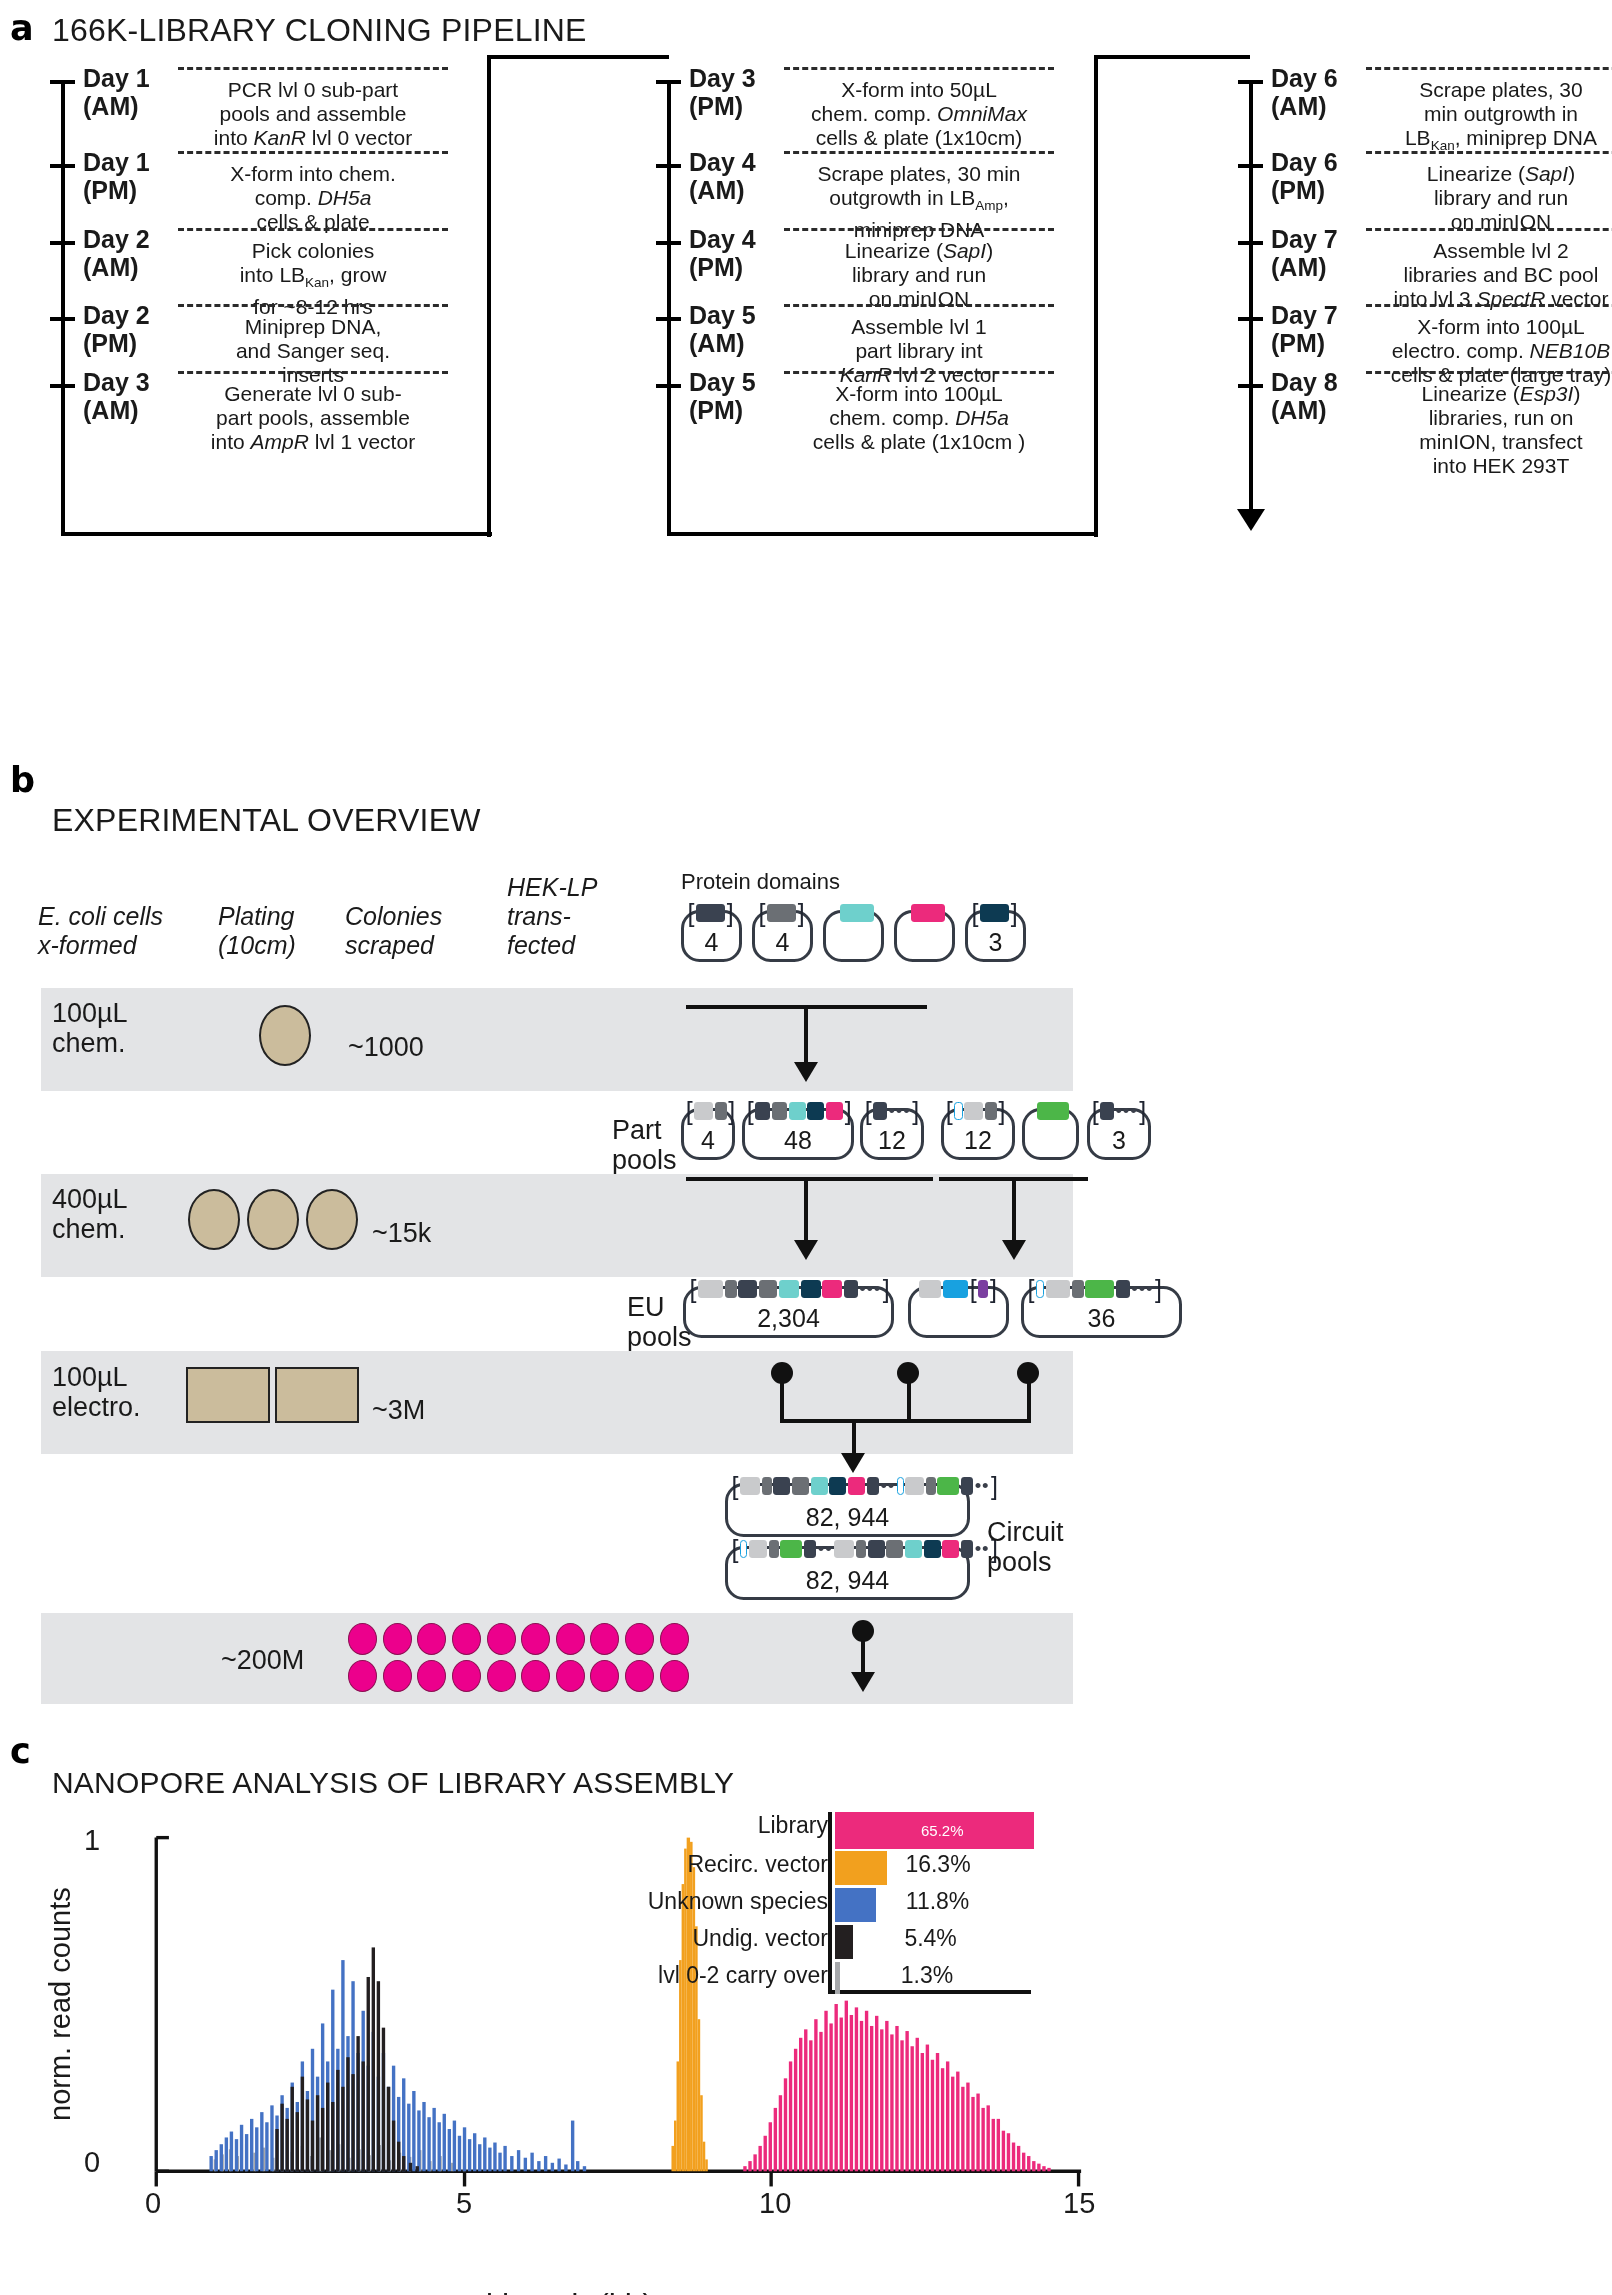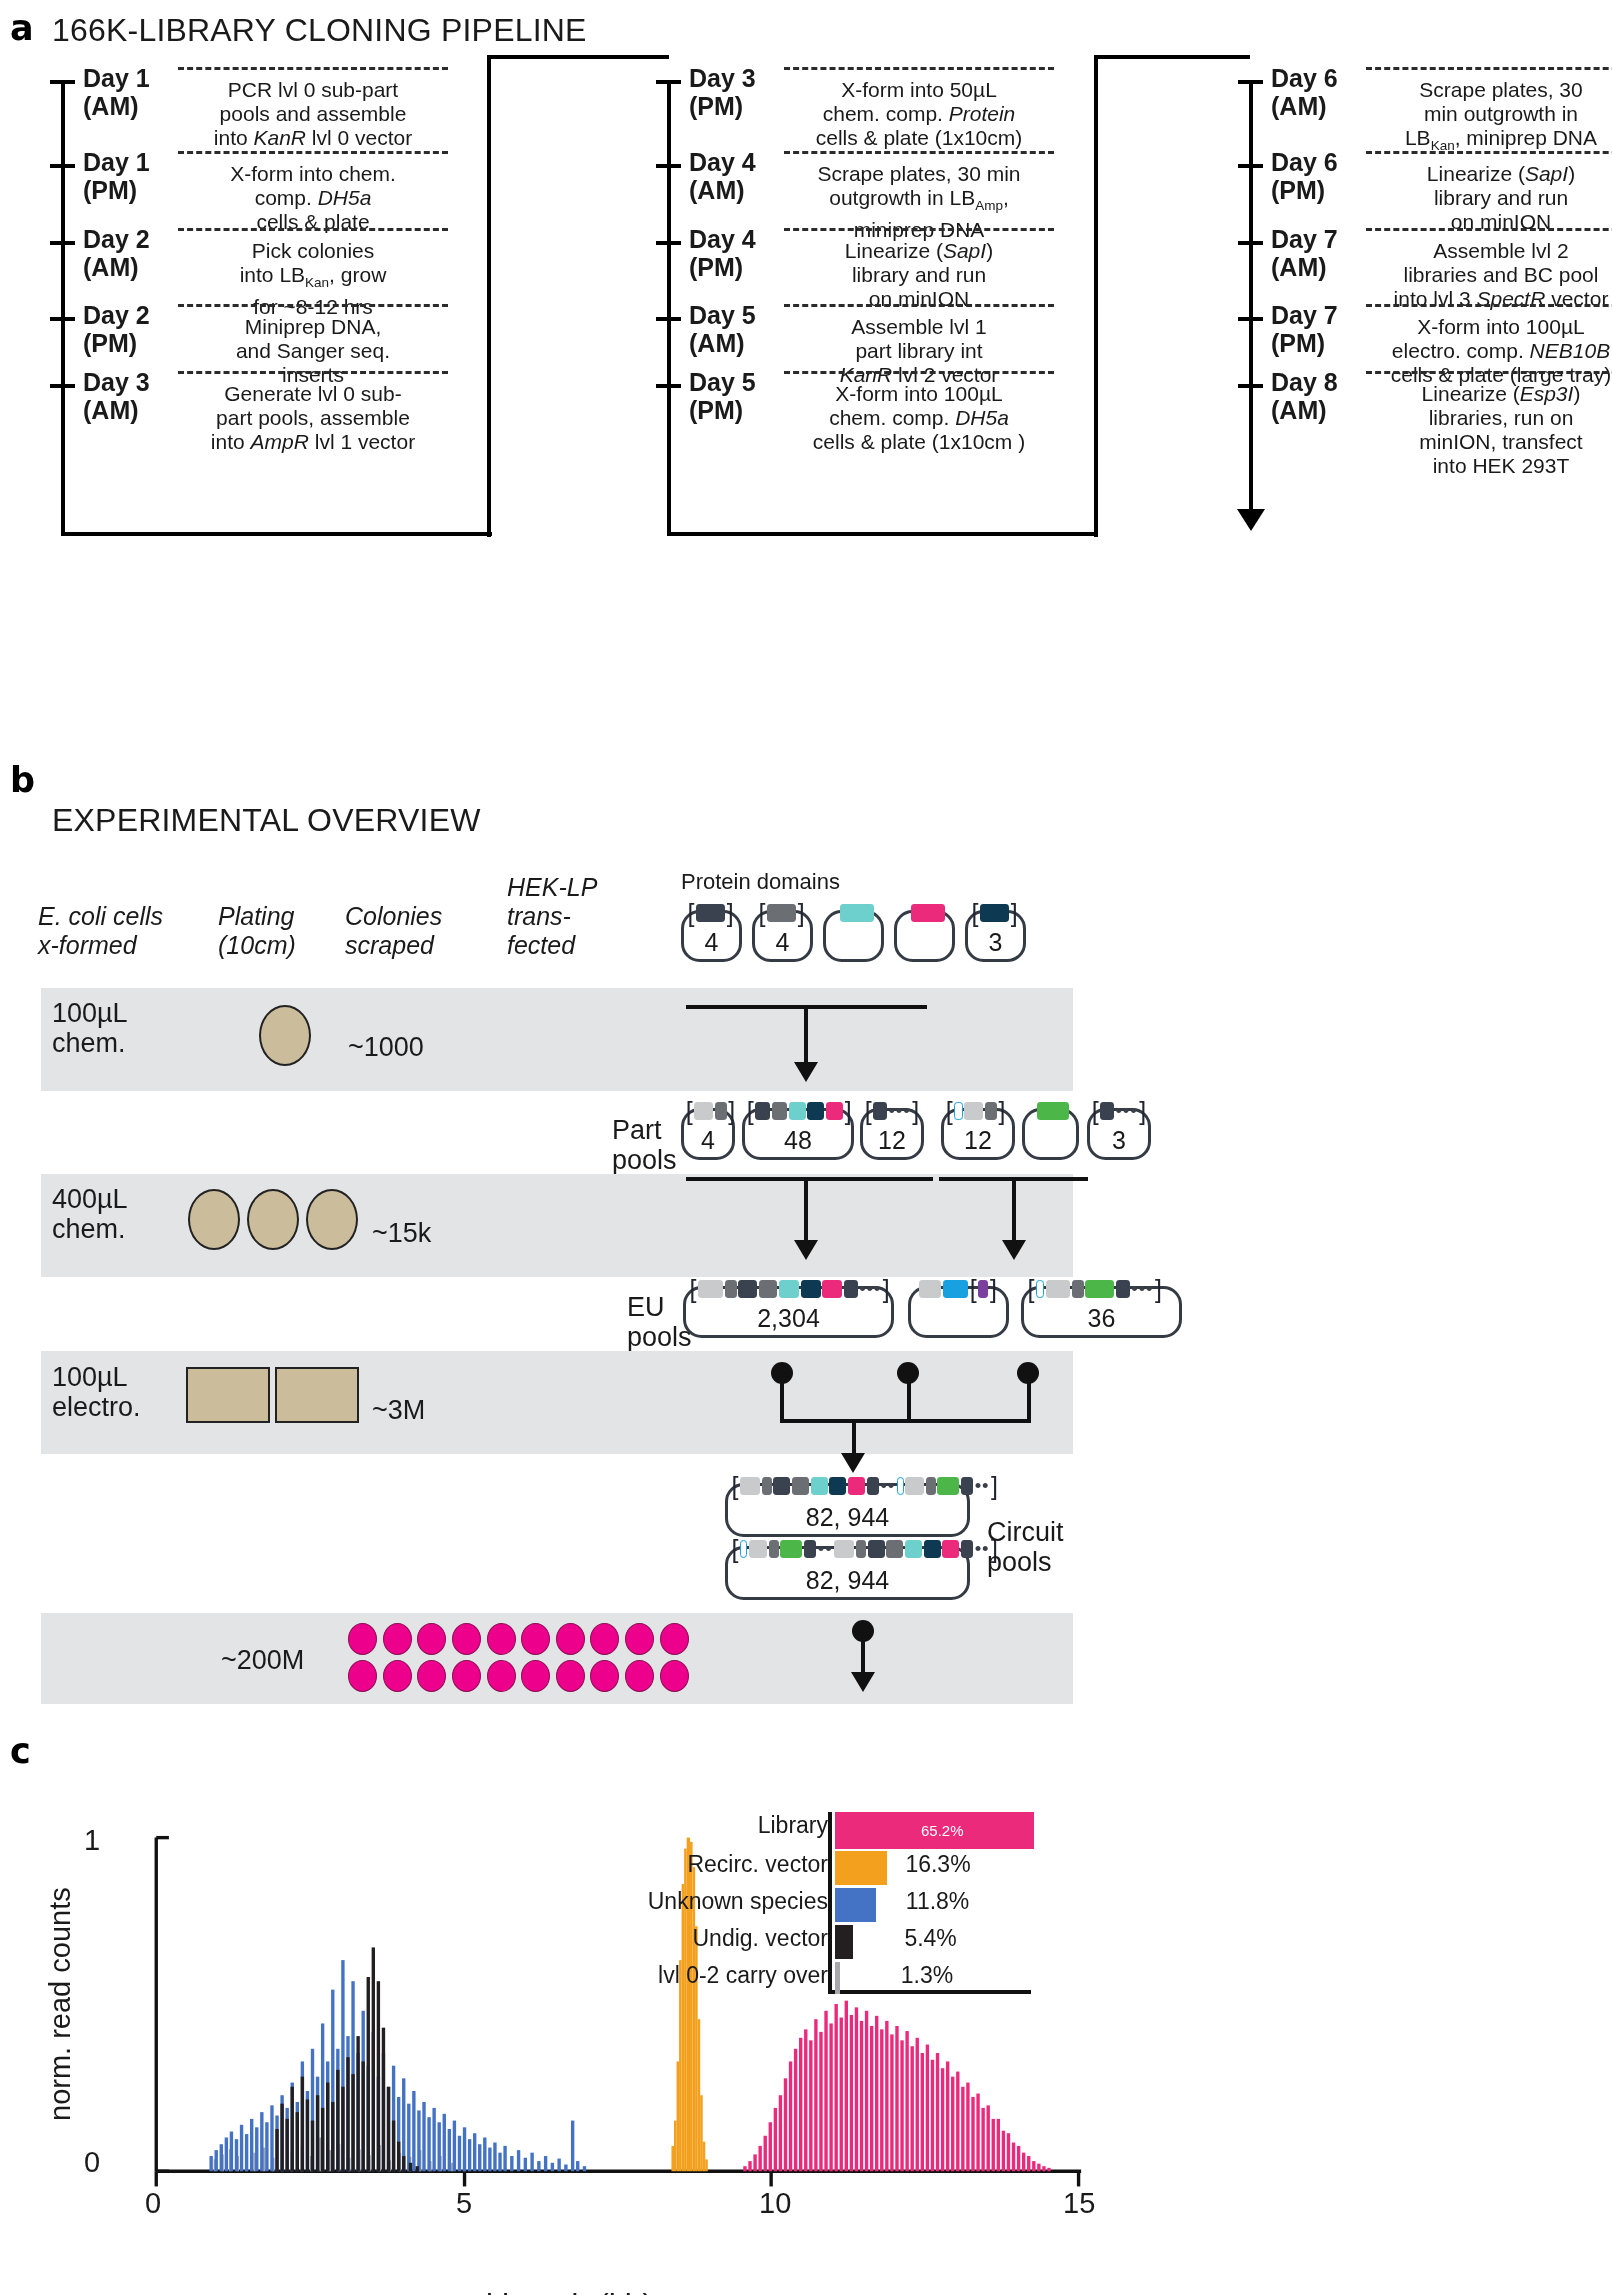--- a/index.html
+++ b/index.html
@@ -181,21 +181,21 @@
   <div class="tl-col" style="left:667px; top:80px;">
     <div class="tl-axis" style="height:372px;"></div>
     <div class="tl-tick" style="top:0px;"></div>
     <div class="tl-tick" style="top:84px;"></div>
     <div class="tl-tick" style="top:161px;"></div>
     <div class="tl-tick" style="top:237px;"></div>
     <div class="tl-tick" style="top:304px;"></div>
 
     <div class="tl-entry" style="top:0px;">
       <div class="tl-day"><span>Day 3</span><span class="ampm">(PM)</span></div>
-      <div class="tl-desc">X-form into 50µL<br>chem. comp. <i>Protein</i><br>cells &amp; plate (1x10cm)</div>
+      <div class="tl-desc">X-form into 50µL<br>chem. comp. <i>OmniMax</i><br>cells &amp; plate (1x10cm)</div>
     </div>
     <div class="tl-entry" style="top:84px;">
       <div class="tl-day"><span>Day 4</span><span class="ampm">(AM)</span></div>
       <div class="tl-desc">Scrape plates, 30 min<br>outgrowth in LB<sub>Amp</sub>,<br>miniprep DNA</div>
     </div>
     <div class="tl-entry" style="top:161px;">
       <div class="tl-day"><span>Day 4</span><span class="ampm">(PM)</span></div>
       <div class="tl-desc">Linearize (<i>SapI</i>)<br>library and run<br>on minION</div>
     </div>
     <div class="tl-entry" style="top:237px;">
@@ -529,20 +529,21 @@
       <div class="hek-dot" style="left:277px; top:37px;"></div>
       <div class="hek-dot" style="left:312px; top:37px;"></div>
   </div>
   <div class="b-knob" style="left:852px; top:860px;"></div>
   <div class="b-arrow-v" style="left:861px; top:879px; height:35px;"></div>
   <div class="b-arrowhead" style="left:851px; top:912px;"></div>
 </div>
 
 <div id="panel-c">
   <div class="panel-letter" style="left:10px; top:6.8px;">c</div>
+  <div class="panel-title" style="left:52px; top:42px; font-size:30px;">NANOPORE ANALYSIS OF LIBRARY ASSEMBLY</div>
 
   <div class="c-ylabel" style="left:44px; top:397px;">norm. read counts</div>
   <div class="c-xlabel" style="left:429px; top:515px;margin-top:48px;">read length (kb)</div>
   <div class="c-tick-label" style="left:84px; top:100px;">1</div>
   <div class="c-tick-label" style="left:84px; top:422px;">0</div>
   <div class="c-tick-label" style="left:145px; top:463px;">0</div>
   <div class="c-tick-label" style="left:456px; top:463px;">5</div>
   <div class="c-tick-label" style="left:759px; top:463px;">10</div>
   <div class="c-tick-label" style="left:1063px; top:463px;">15</div>
 

